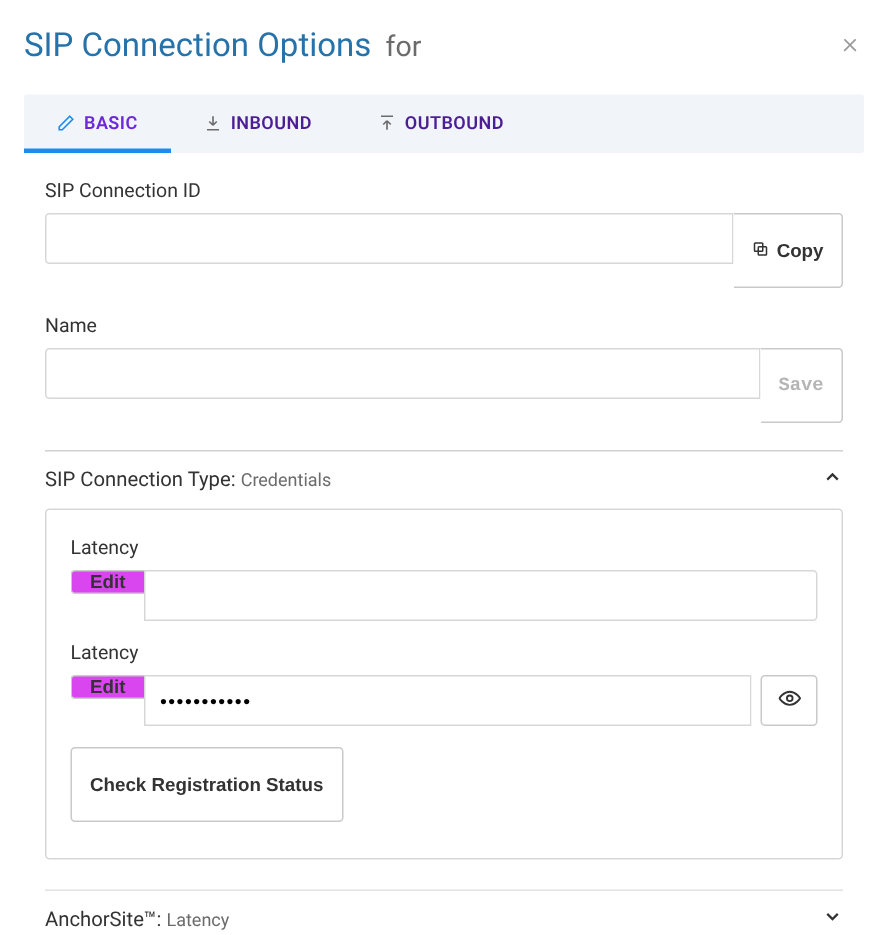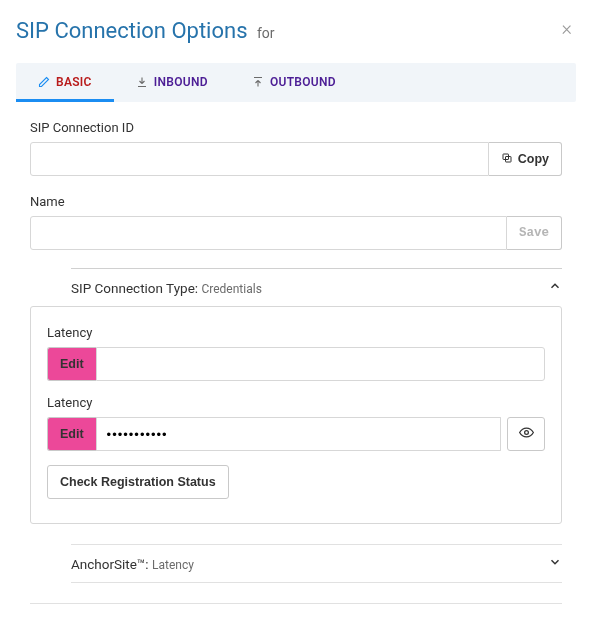--- a/index.html
+++ b/index.html
@@ -17,21 +17,21 @@
     justify-content: space-between;
     align-items: flex-start;
   }
   .title-wrap {
     font-size: 22px;
     color: #2673ab;
     font-weight: 400;
   }
   .title-sub {
     color: #6b6b6b;
-    font-size: 14px;
+    font-size: 19px;
     font-weight: 400;
     margin-left: 4px;
   }
   .close {
     color: #999;
     font-size: 20px;
     line-height: 1;
     cursor: pointer;
     padding: 0 4px;
     font-weight: 300;
@@ -48,21 +48,21 @@
     align-items: center;
     gap: 6px;
     font-size: 12px;
     font-weight: 600;
     color: #4c1d95;
     cursor: pointer;
     letter-spacing: 0.3px;
     border-bottom: 3px solid transparent;
   }
   .tab.active {
-    color: #b91c1c;
+    color: #6d28d9;
     border-bottom-color: #1b8df2;
     justify-content: flex-end;
   }
   .tab-icon { display:inline-flex; }
   .content { padding: 18px 14px 0 14px; }
   .field-label {
     font-size: 13px;
     color: #333;
     margin-bottom: 7px;
   }
@@ -76,21 +76,21 @@
     border-radius: 3px 0 0 3px;
     height: 34px;
     padding: 0 10px;
     font-size: 13px;
     background: #fff;
   }
   .input:only-child, .input.solo { border-radius: 3px; }
   .btn {
     border: 1px solid #c9c9c9;
     background: #fff;
-    height: 34px;
+    height: 50px;
     padding: 0 12px;
     font-size: 12.5px;
     font-weight: 700;
     color: #333;
     cursor: pointer;
     display: flex;
     align-items: center;
     gap: 5px;
     border-radius: 3px;
   }
@@ -104,21 +104,20 @@
     font-weight: 600;
     font-family: Liberation Mono, monospace;
   }
   .section-head {
     display: flex;
     justify-content: space-between;
     align-items: center;
     padding: 10px 0;
     border-top: 1px solid #e1e1e1;
     cursor: pointer;
-    margin-left: 41px;
   }
   .section-head.first { border-top-color: #d0d0d0; }
   .section-title {
     font-size: 13.5px;
     color: #333;
   }
   .section-sub {
     font-size: 12px;
     color: #6b6b6b;
     font-weight: 400;
@@ -130,22 +129,22 @@
     border: 1px solid #d7d7d7;
     border-radius: 3px;
     padding: 16px 16px 24px 16px;
     margin-bottom: 20px;
   }
   .panel .field-label { margin-top: 2px; }
   .panel .row { margin-bottom: 14px; }
   .edit-btn {
     border: 1px solid #c9c9c9;
     border-right: none;
-    background: #ec4899;
-    height: 34px;
+    background: #d946ef;
+    height: 16px;
     padding: 0 12px;
     font-size: 12.5px;
     font-weight: 700;
     color: #333;
     cursor: pointer;
     border-radius: 3px 0 0 3px;
   }
   .cred-input {
     flex: 1;
     border: 1px solid #d7d7d7;

